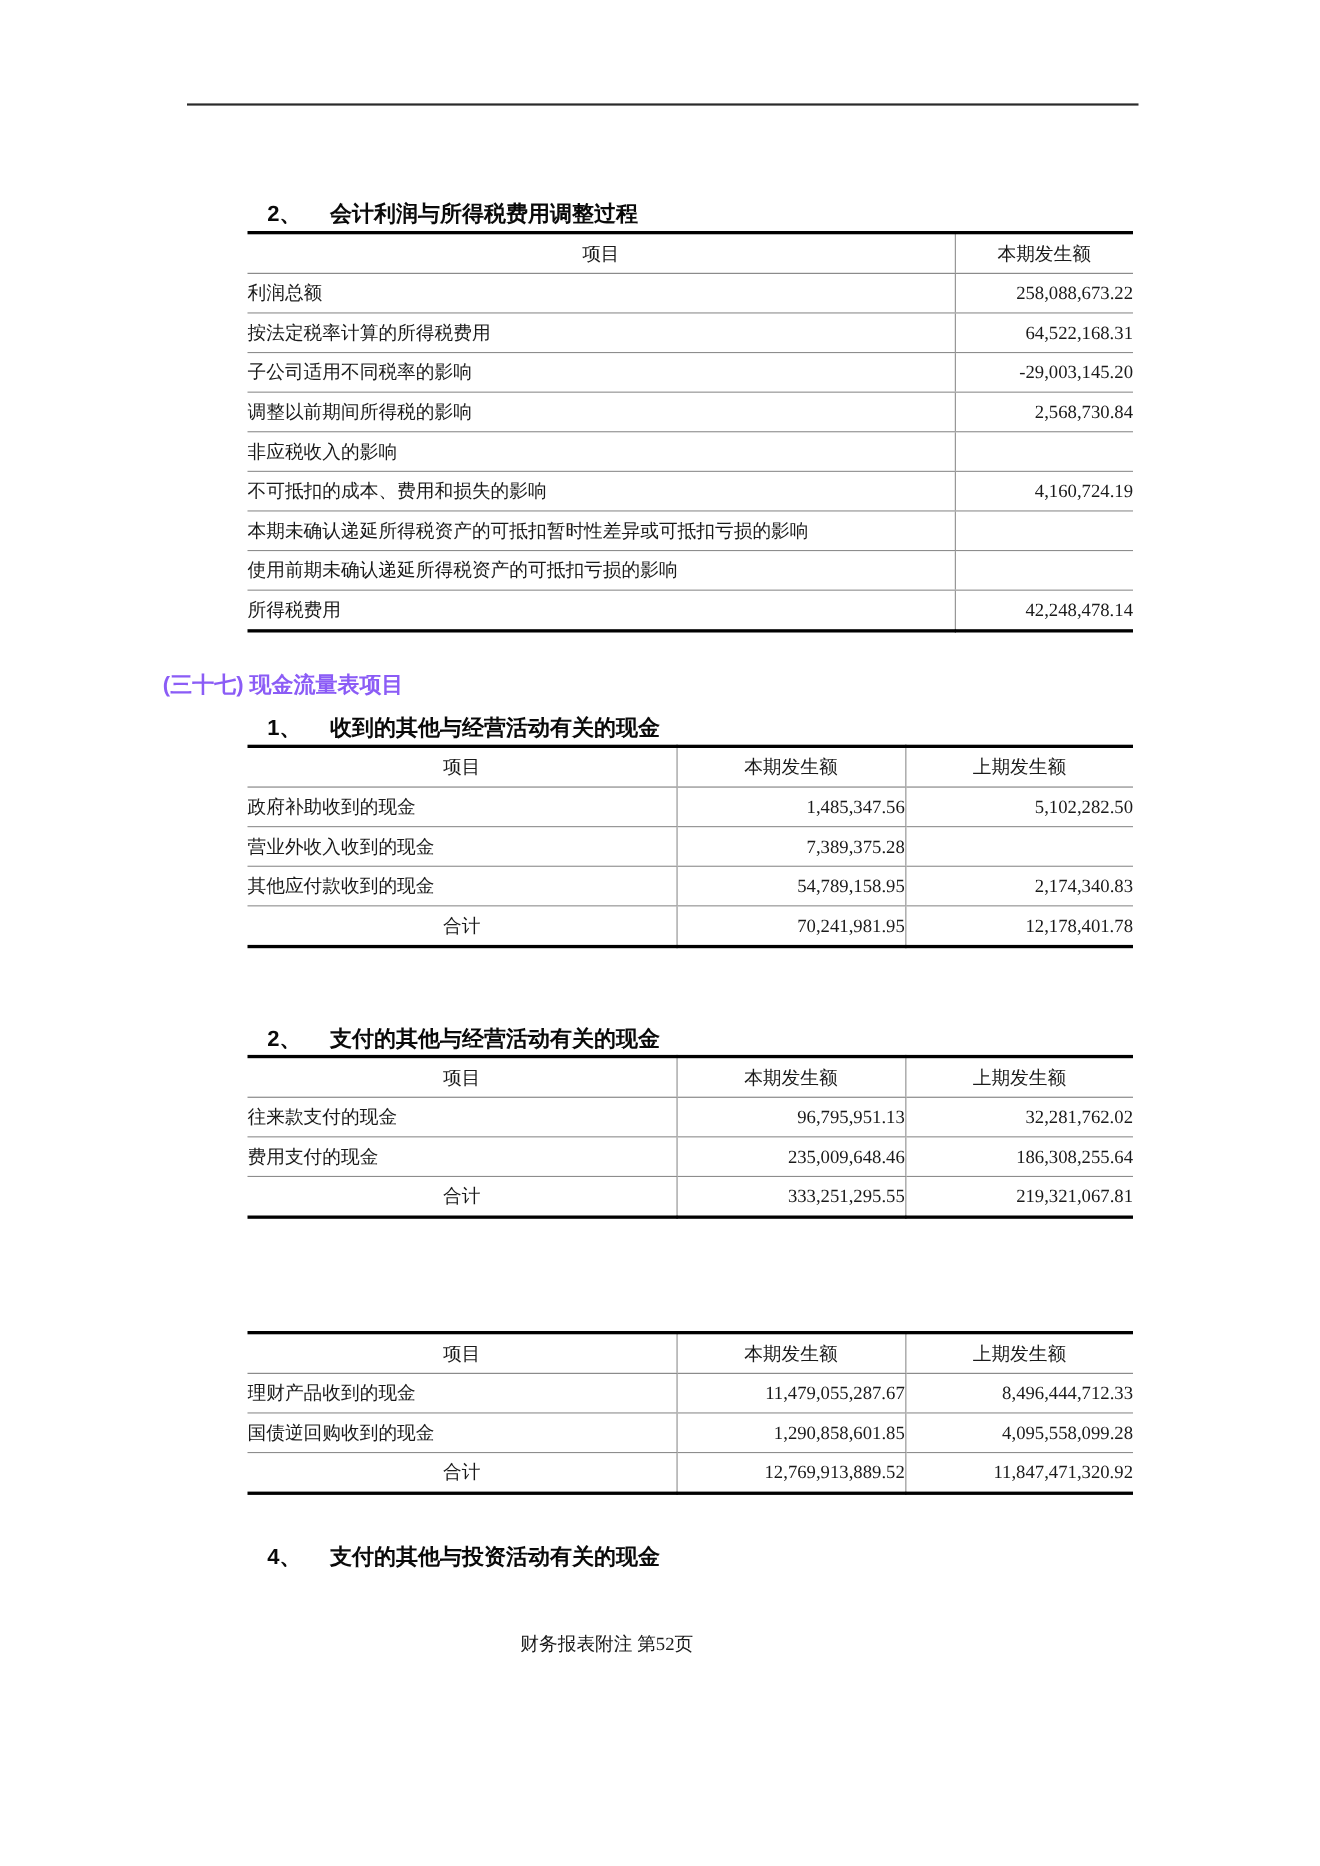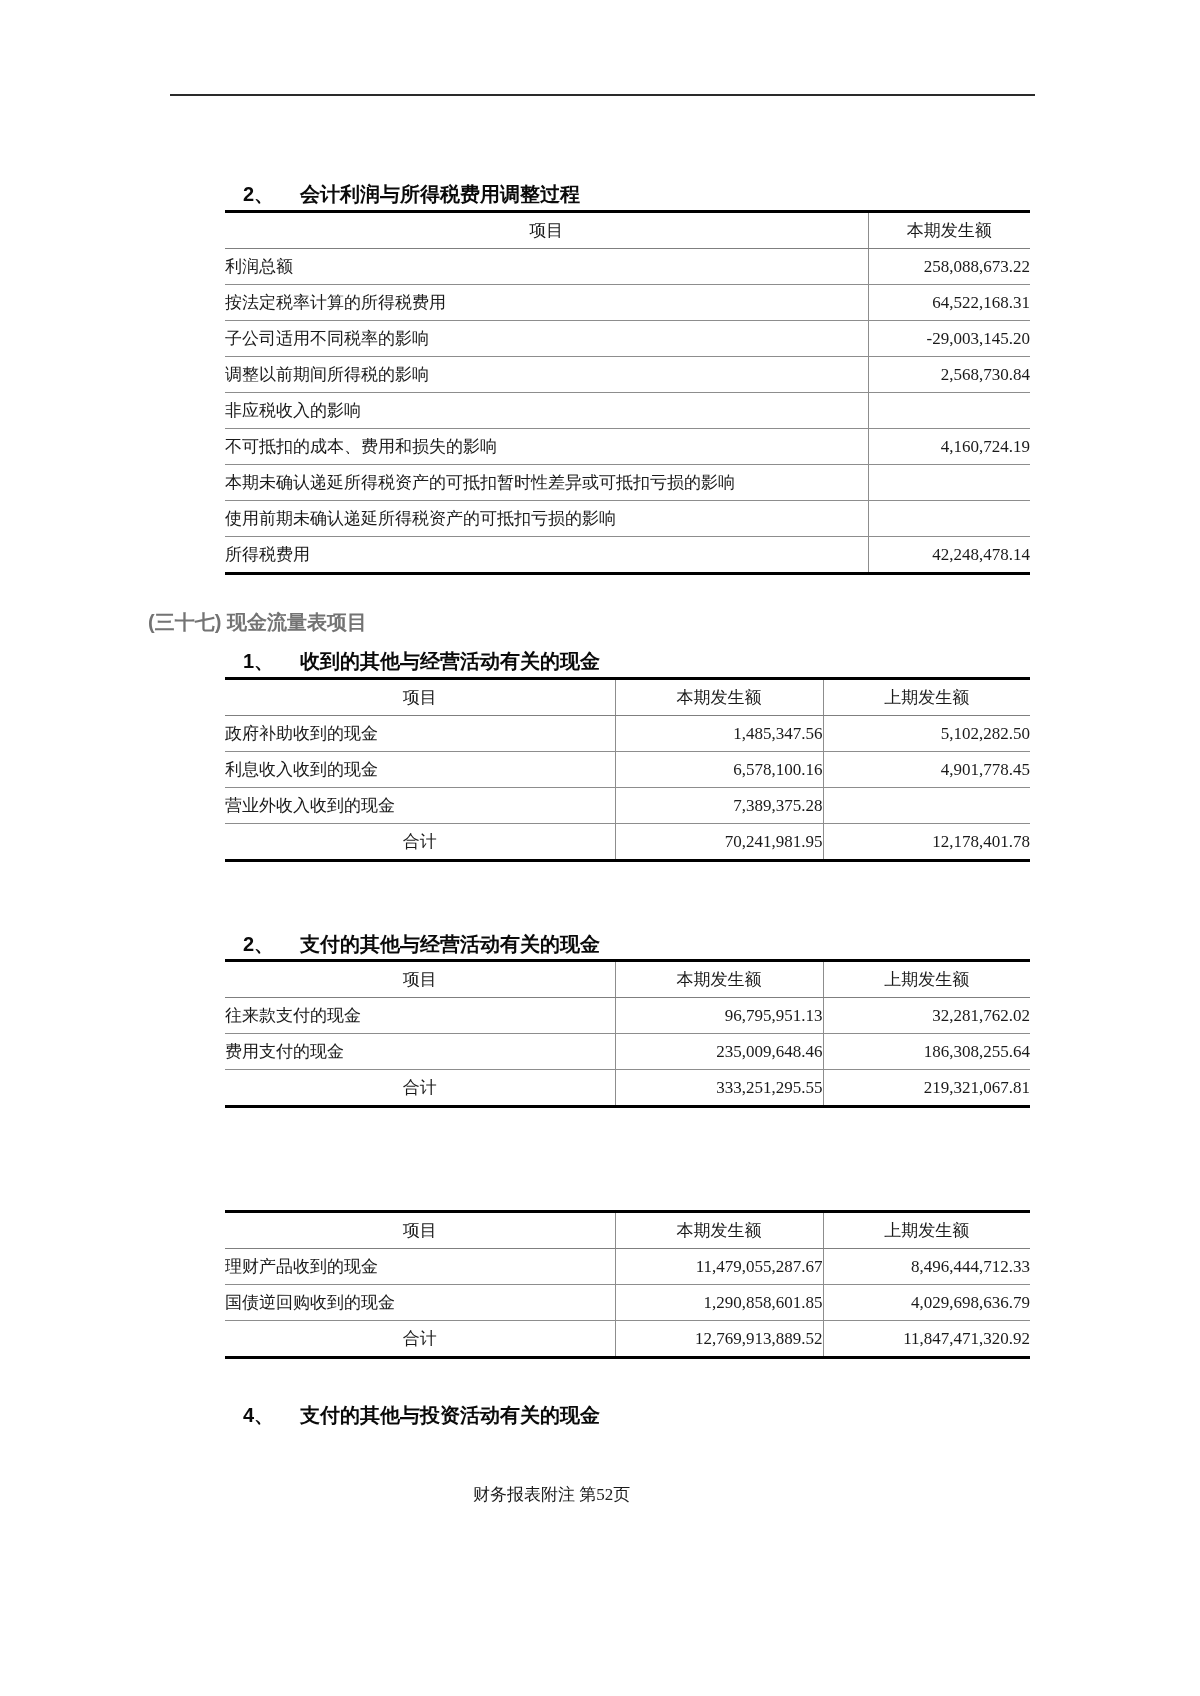--- a/index.html
+++ b/index.html
@@ -28,21 +28,21 @@
     color: #0a0a0a;
     white-space: nowrap;
   }
   .sec-head .sec-num { display: inline-block; min-width: 57px; }
   .major-head {
     position: absolute;
     left: 148px;
     font-family: "Liberation Sans", "DejaVu Sans", sans-serif;
     font-weight: bold;
     font-size: 20px;
-    color: #737373;
+    color: #8b5cf6;
     white-space: nowrap;
   }
   
   table.tbl {
     position: absolute;
     left: 225px;
     width: 805px;
     border-collapse: collapse;
     table-layout: fixed;
     border-top: 3px solid #000000;
@@ -157,28 +157,28 @@
         <th class="vline">上期发生额</th>
       </tr>
     </thead>
     <tbody>
       <tr>
         <td class="lbl">政府补助收到的现金</td>
         <td class="vline val">1,485,347.56</td>
         <td class="vline val">5,102,282.50</td>
       </tr>
       <tr>
-        <td class="lbl">利息收入收到的现金</td>
-        <td class="vline val">6,578,100.16</td>
-        <td class="vline val">4,901,778.45</td>
-      </tr>
-      <tr>
         <td class="lbl">营业外收入收到的现金</td>
         <td class="vline val">7,389,375.28</td>
         <td class="vline val"></td>
+      </tr>
+      <tr>
+        <td class="lbl">其他应付款收到的现金</td>
+        <td class="vline val">54,789,158.95</td>
+        <td class="vline val">2,174,340.83</td>
       </tr>
       <tr>
         <td class="total-lbl">合计</td>
         <td class="vline val">70,241,981.95</td>
         <td class="vline val">12,178,401.78</td>
       </tr>
     </tbody>
   </table>
 
   <div class="sec-head" style="top:931px">
@@ -233,21 +233,21 @@
     </thead>
     <tbody>
       <tr>
         <td class="lbl">理财产品收到的现金</td>
         <td class="vline val">11,479,055,287.67</td>
         <td class="vline val">8,496,444,712.33</td>
       </tr>
       <tr>
         <td class="lbl">国债逆回购收到的现金</td>
         <td class="vline val">1,290,858,601.85</td>
-        <td class="vline val">4,029,698,636.79</td>
+        <td class="vline val">4,095,558,099.28</td>
       </tr>
       <tr>
         <td class="total-lbl">合计</td>
         <td class="vline val">12,769,913,889.52</td>
         <td class="vline val">11,847,471,320.92</td>
       </tr>
     </tbody>
   </table>
 
   <div class="sec-head" style="top:1402px">

